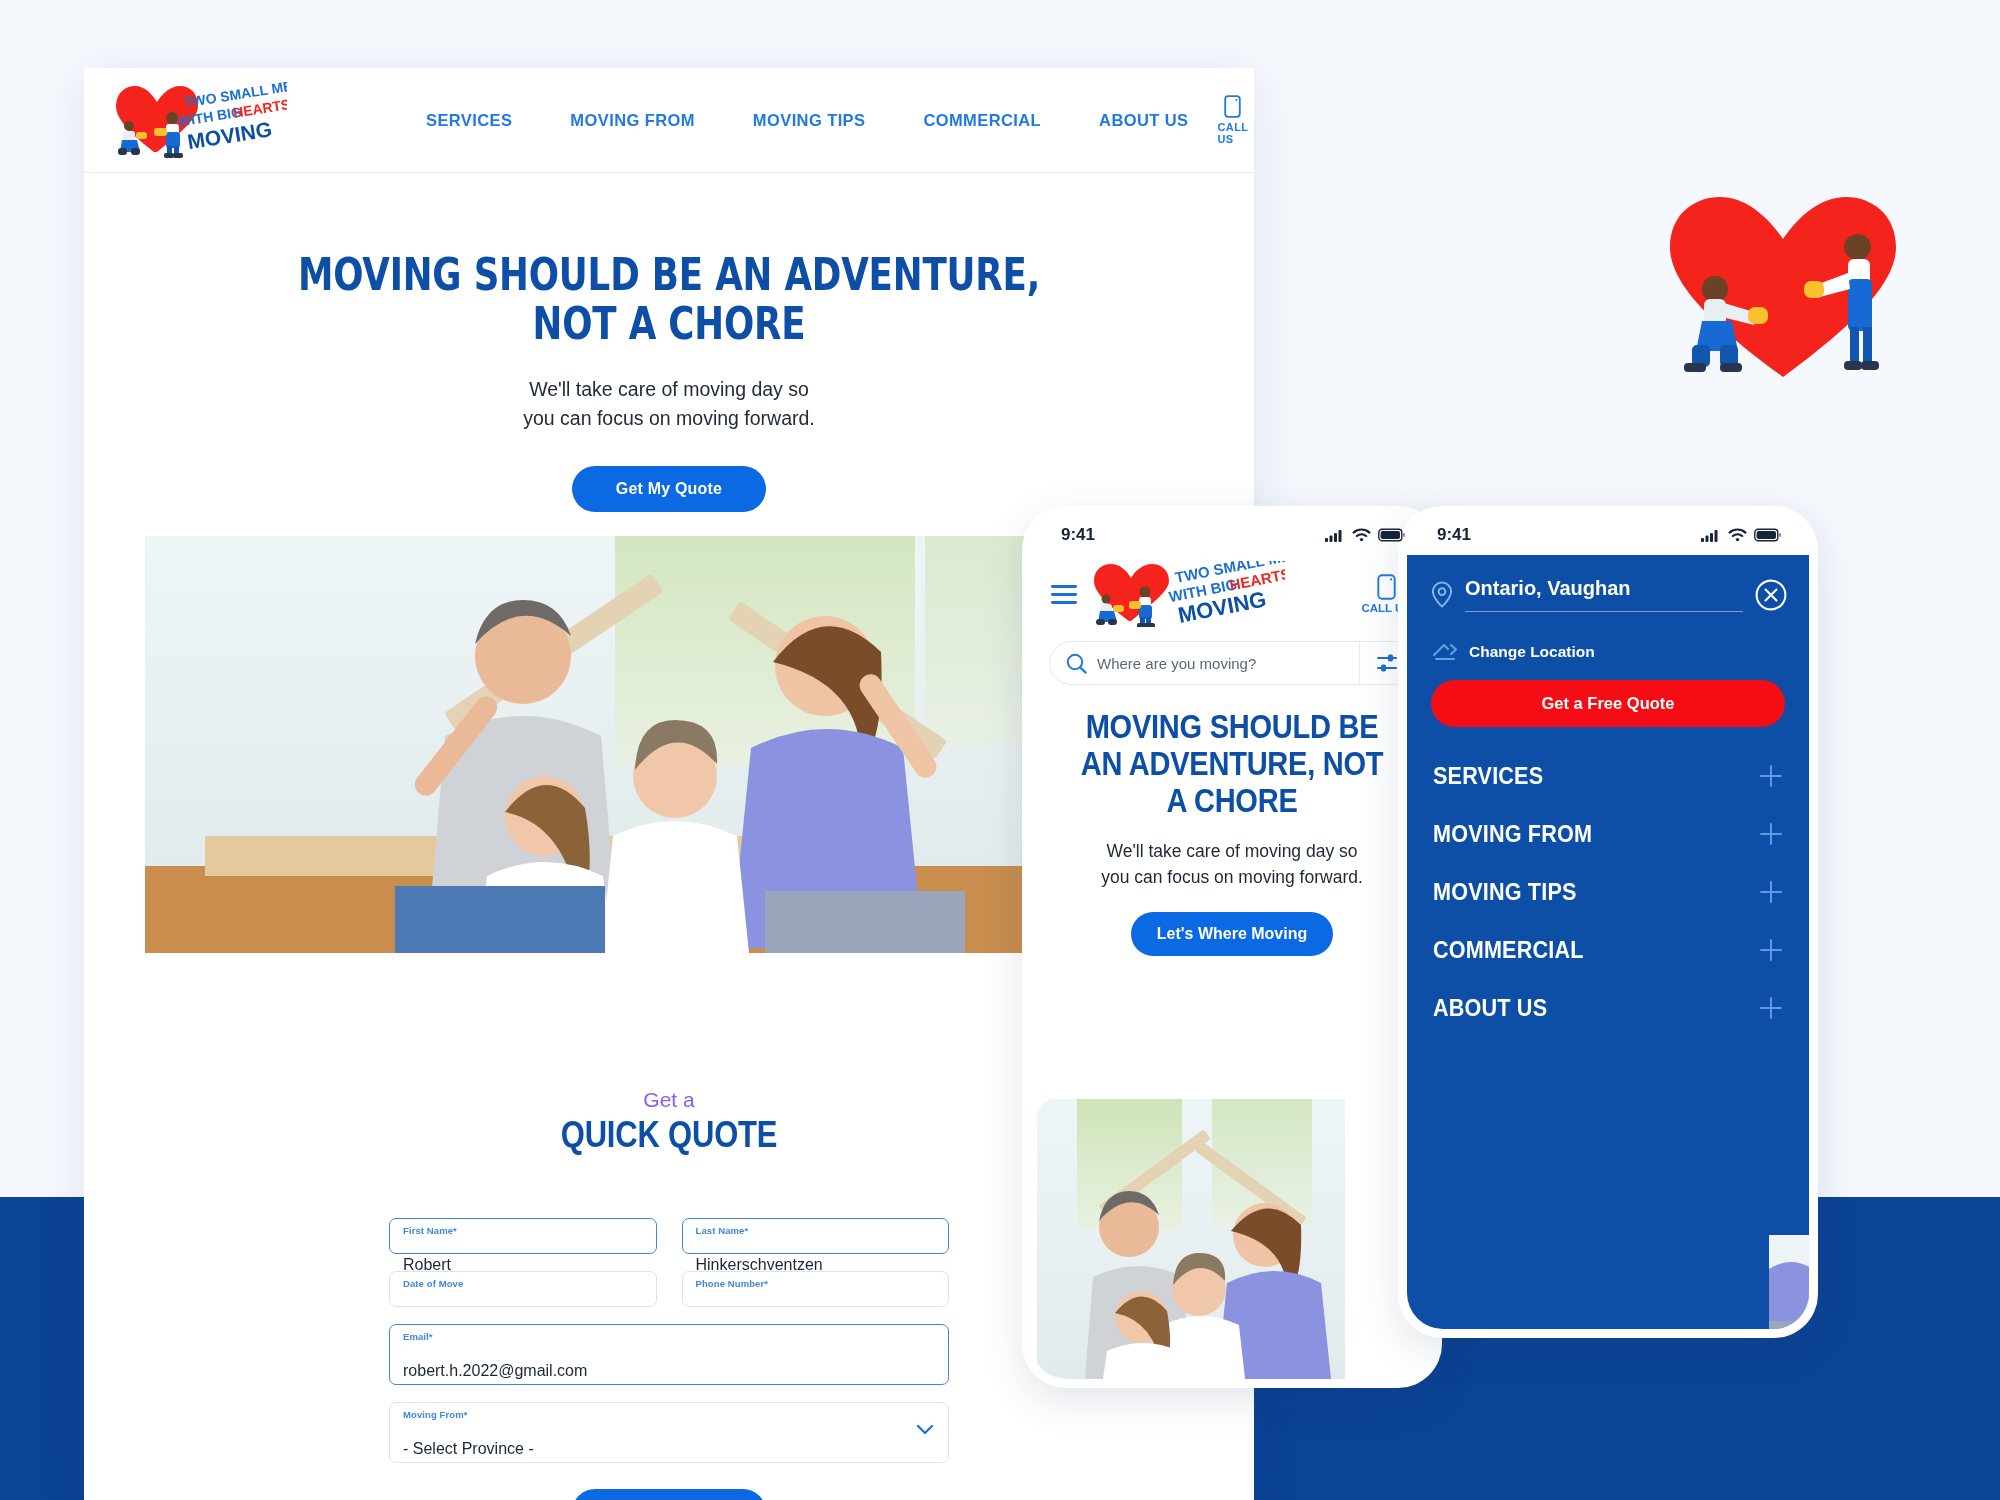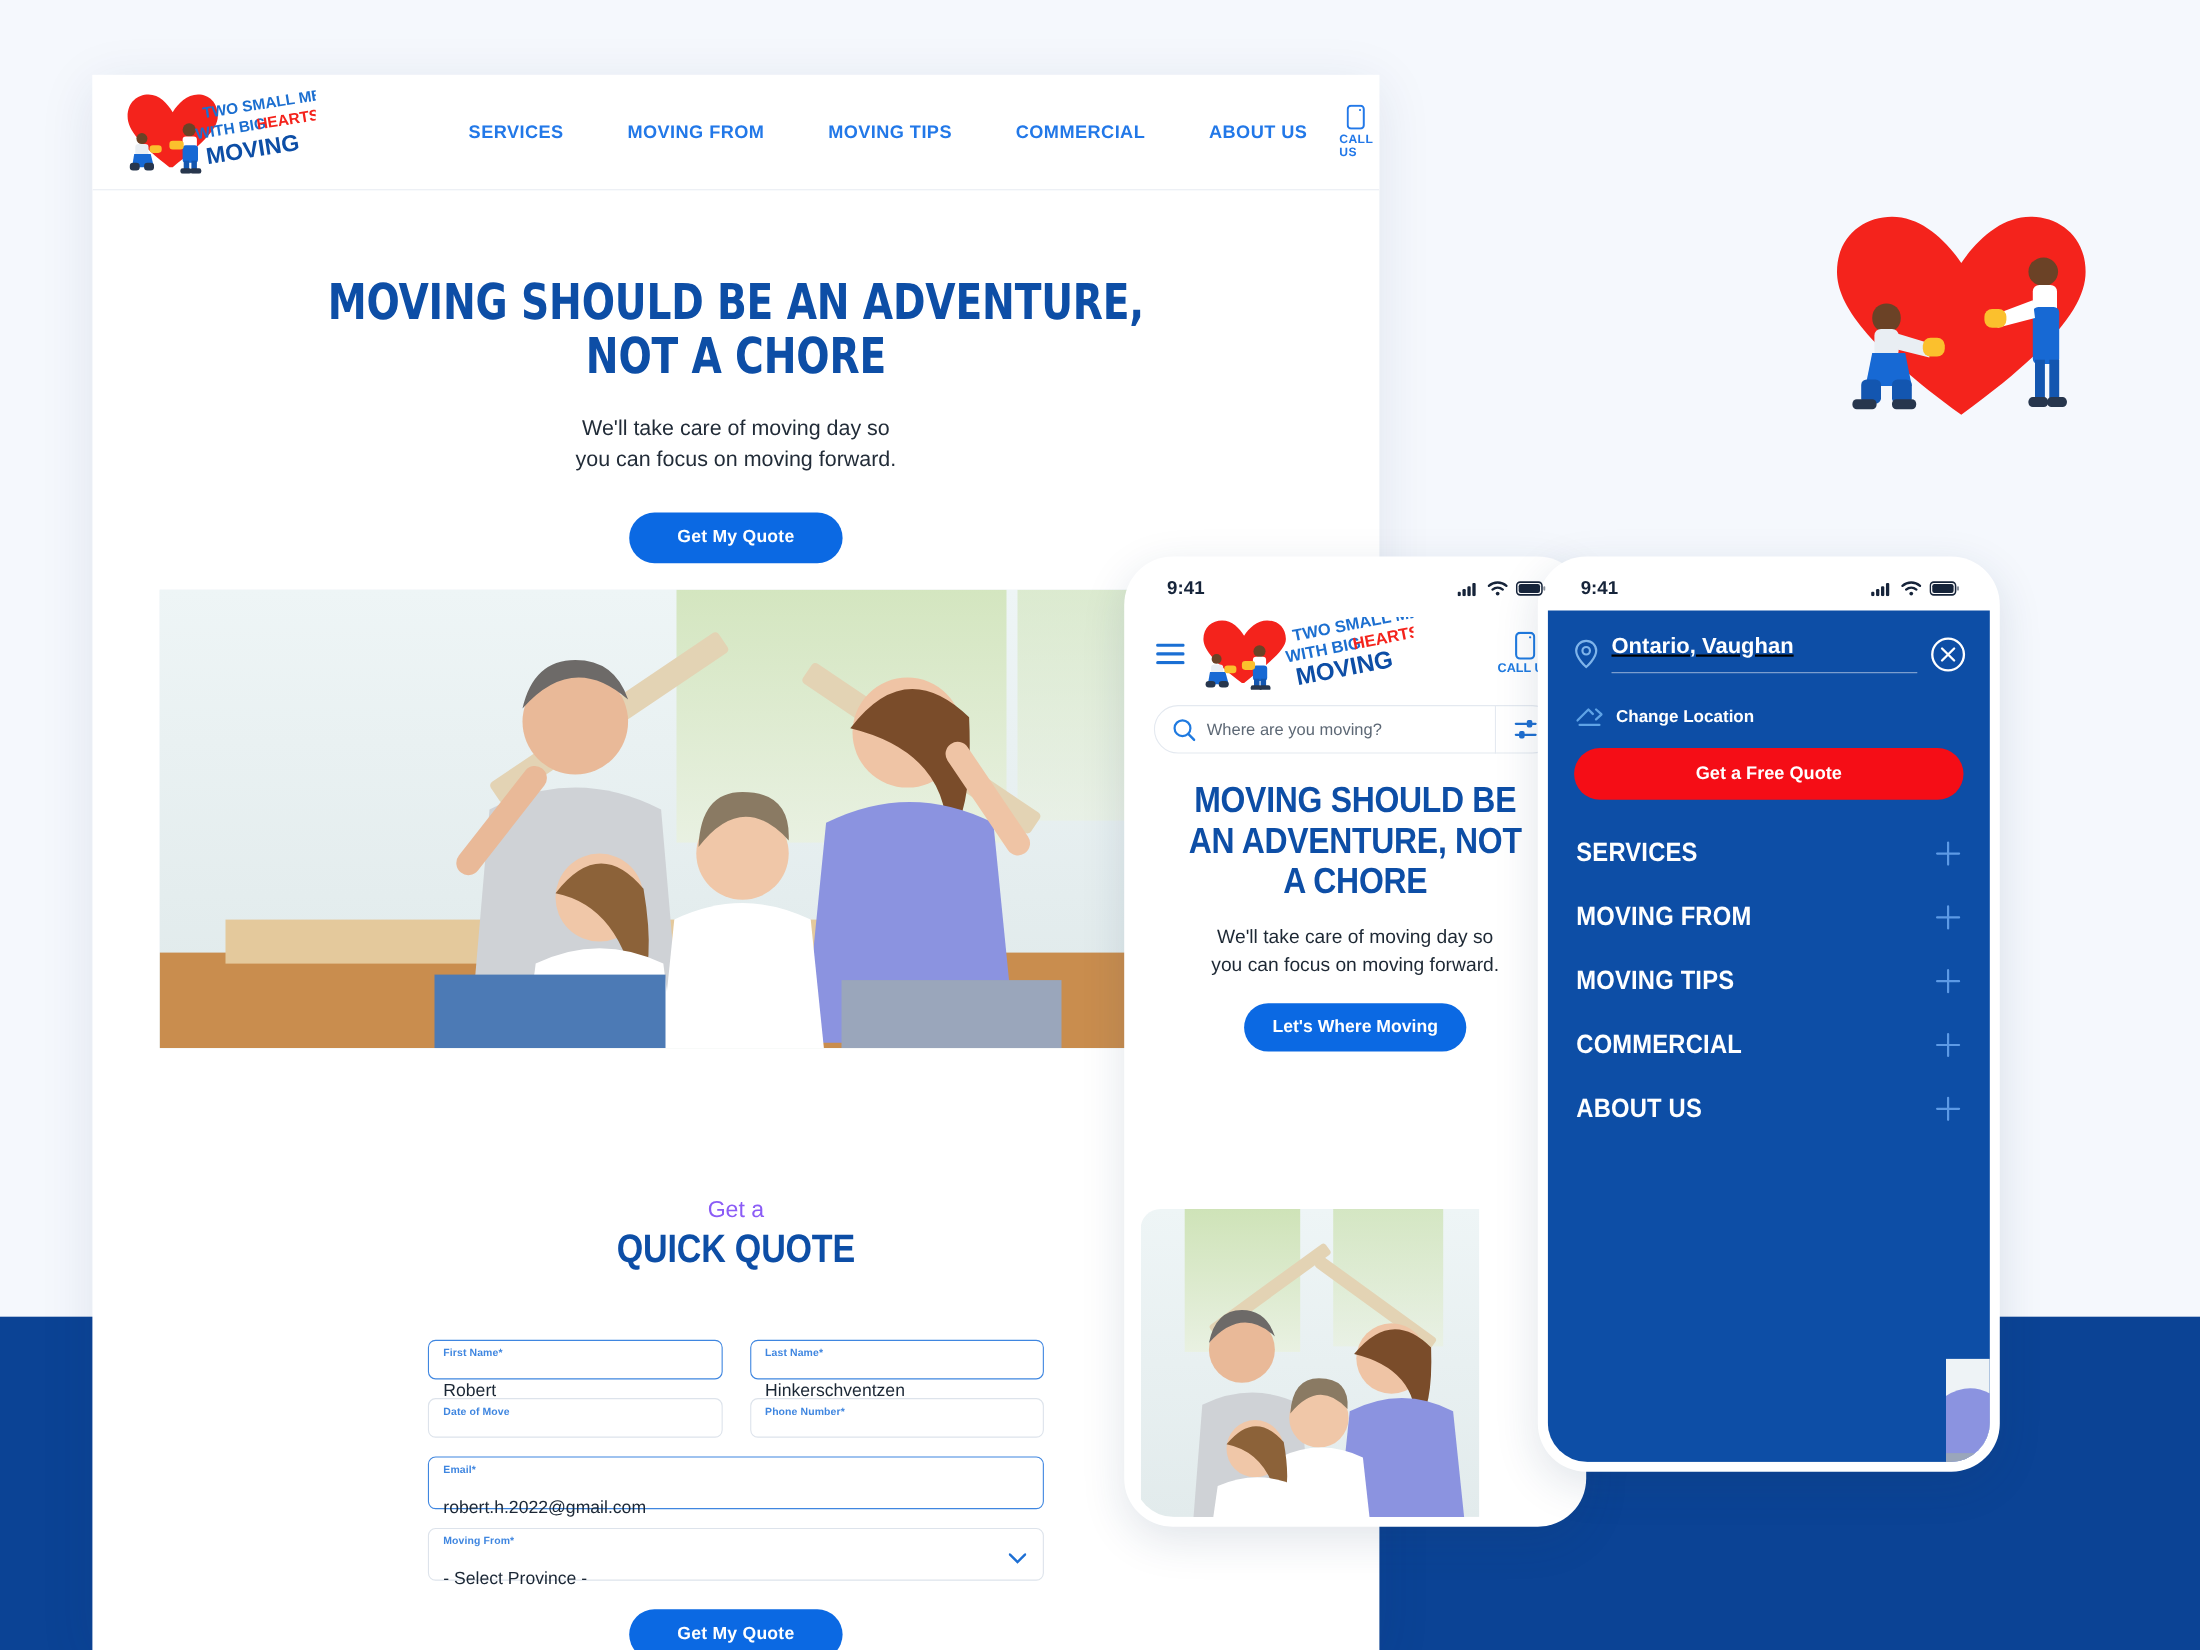--- a/index.html
+++ b/index.html
@@ -84,21 +84,21 @@
   }
   .form { width:560px; margin:62px auto 0 auto; }
   .row { display:flex; gap:25px; margin-bottom:17px; }
   .field {
     flex:1; border:1.5px solid #dde3eb; border-radius:7px; background:#fff;
     height:36px; padding:6px 13px 0 13px; text-align:left; position:relative;
   }
   .field.filled { border-color:#3f86e0; }
   .field .flabel { color:#3f86e0; font-size:9.5px; font-weight:700; letter-spacing:.1px; }
   .field .fval { color:#1b2735; font-size:16px; line-height:1.35; margin-top:18px; }
-  .field.tall { height:48px; }
+  .field.tall { height:61px; }
   .chev { position:absolute; right:15px; top:22px; }
 
   
   .phone {
     position:absolute; background:#fff; border-radius:44px;
     box-shadow:0 12px 40px rgba(27,52,94,0.13);
     overflow:hidden; padding:9px;
   }
   .phone-inner { width:100%; height:100%; border-radius:36px; overflow:hidden; position:relative; background:#fff; }
   .statusbar {
@@ -132,21 +132,21 @@
     font-size:16px; font-weight:700; padding:13px 26px; margin-top:22px; cursor:pointer;
   }
   .p1-photo {
     position:absolute; left:6px; bottom:0; width:308px; height:280px;
     border-radius:18px 0 0 0; overflow:hidden;
   }
 
   
   #phone2 { left:1398px; top:506px; width:420px; height:832px; }
   .p2-body { position:absolute; inset:40px 0 0 0; background:#0d4ea6; }
-  .p2-loc { display:flex; align-items:center; padding:22px 22px 0 24px; gap:12px;text-decoration:underline; }
+  .p2-loc { display:flex; align-items:center; padding:22px 22px 0 24px; gap:12px; }
   .p2-loc .val {
     color:#fff; font-size:20px; font-weight:700; flex:1;
     border-bottom:1.5px solid rgba(255,255,255,.45); padding-bottom:11px;
   }
   .p2-change { display:flex; align-items:center; gap:12px; padding:30px 0 0 26px; }
   .p2-change .lbl { color:#fff; font-size:15.5px; font-weight:700; }
   .btn-red {
     display:block; margin:18px 24px 0 24px; background:#f50d16; color:#fff;
     border:none; border-radius:24px; font-size:16.5px; font-weight:700;
     padding:14px 0; width:calc(100% - 48px); cursor:pointer;

